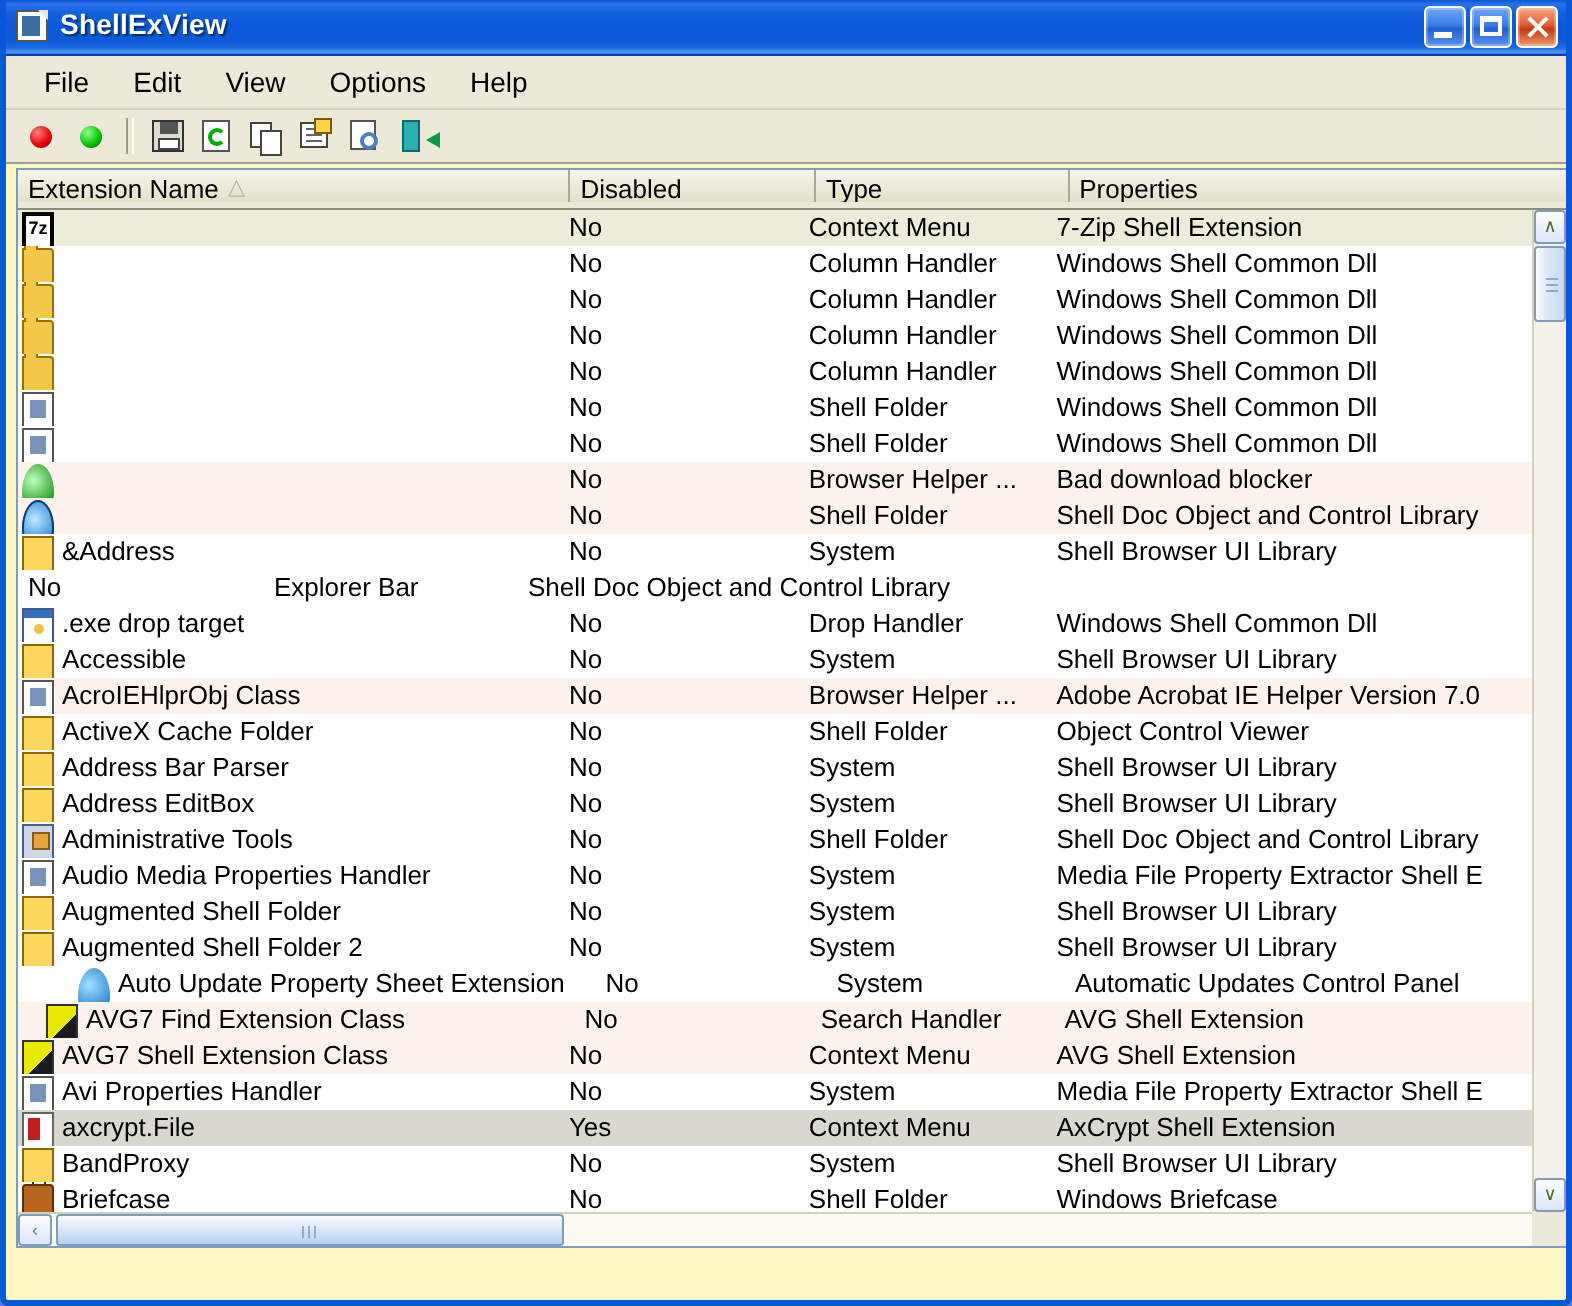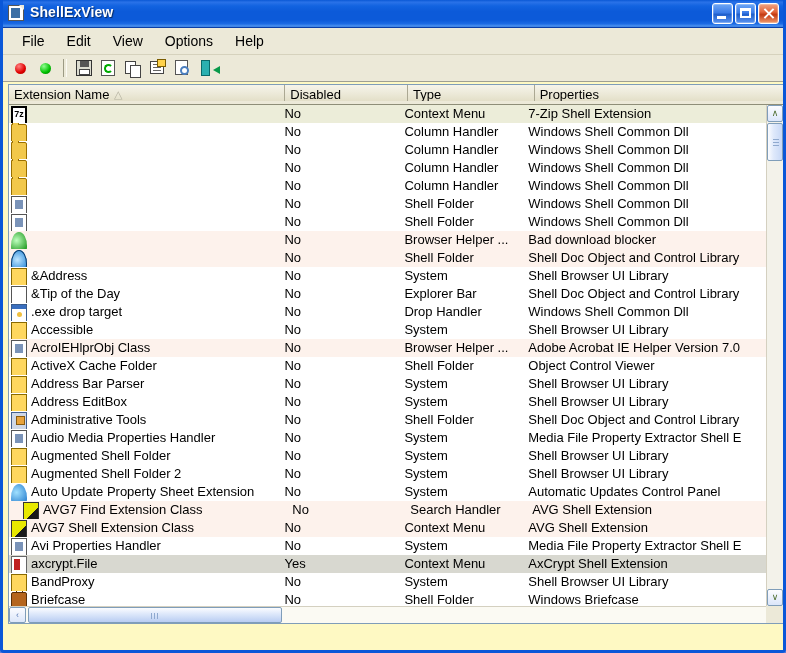--- a/index.html
+++ b/index.html
@@ -371,21 +371,20 @@
           <div class="cell c2">Shell Folder</div>
           <div class="cell c3">Shell Doc Object and Control Library</div>
         </div>
         <div class="row" style="background: rgb(255, 255, 255);">
           <div class="cell c0"><span class="ico i-folder2"></span><span>&amp;Address</span></div>
           <div class="cell c1">No</div>
           <div class="cell c2">System</div>
           <div class="cell c3">Shell Browser UI Library</div>
         </div>
         <div class="row" style="background: rgb(255, 255, 255);">
-          <div class="cell c0"><span class="ico i-tipday"></span><span>&amp;Tip of the Day</span></div>
           <div class="cell c1">No</div>
           <div class="cell c2">Explorer Bar</div>
           <div class="cell c3">Shell Doc Object and Control Library</div>
         </div>
         <div class="row" style="background: rgb(255, 255, 255);">
           <div class="cell c0"><span class="ico i-exedrop"></span><span>.exe drop target</span></div>
           <div class="cell c1">No</div>
           <div class="cell c2">Drop Handler</div>
           <div class="cell c3">Windows Shell Common Dll</div>
         </div>
@@ -436,21 +435,21 @@
           <div class="cell c1">No</div>
           <div class="cell c2">System</div>
           <div class="cell c3">Shell Browser UI Library</div>
         </div>
         <div class="row" style="background: rgb(255, 255, 255);">
           <div class="cell c0"><span class="ico i-folder2"></span><span>Augmented Shell Folder 2</span></div>
           <div class="cell c1">No</div>
           <div class="cell c2">System</div>
           <div class="cell c3">Shell Browser UI Library</div>
         </div>
-        <div class="row" style="background: rgb(255, 255, 255);">
+        <div class="row" style="background: rgb(255, 255, 255); margin-left: 28px;">
           <div class="cell c0"><span class="ico i-globe"></span><span>Auto Update Property Sheet Extension</span></div>
           <div class="cell c1">No</div>
           <div class="cell c2">System</div>
           <div class="cell c3">Automatic Updates Control Panel</div>
         </div>
         <div class="row" style="background: rgb(253, 242, 236); padding-left: 12px;">
           <div class="cell c0"><span class="ico i-avg"></span><span>AVG7 Find Extension Class</span></div>
           <div class="cell c1">No</div>
           <div class="cell c2">Search Handler</div>
           <div class="cell c3">AVG Shell Extension</div>

